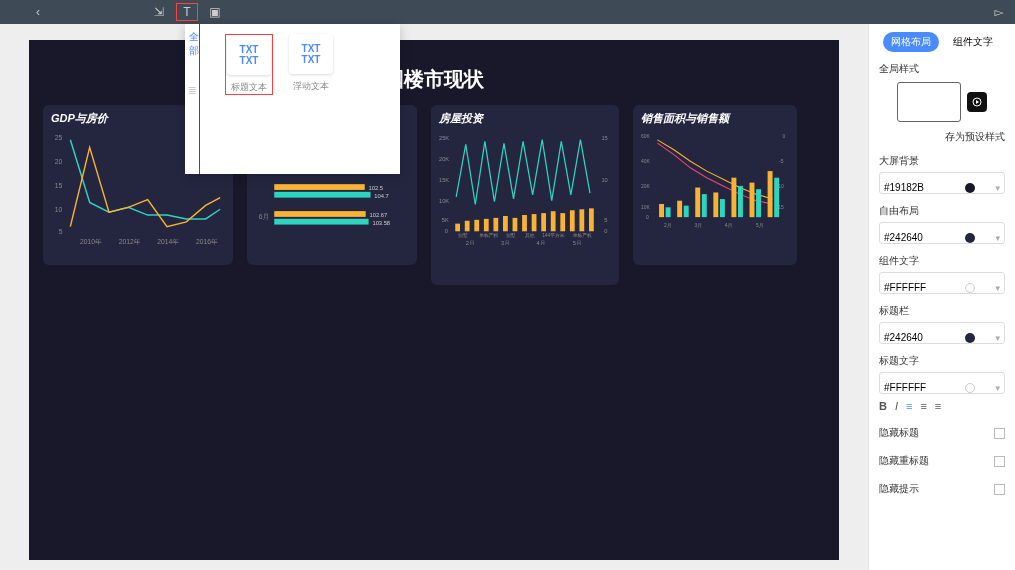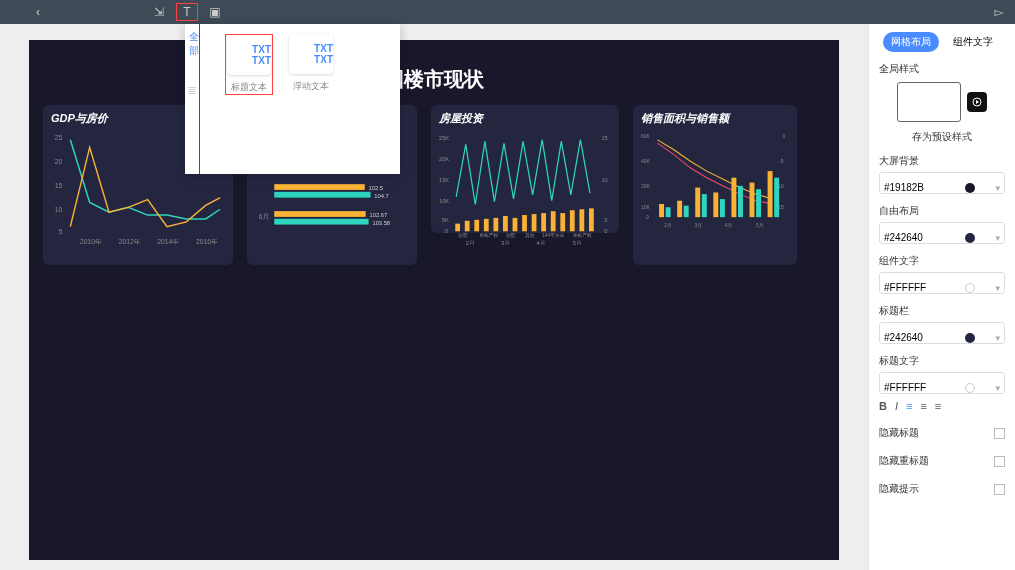--- a/index.html
+++ b/index.html
@@ -13,43 +13,43 @@
 .topbar .right { margin-left: auto; }
 .main { display: flex; height: 546px; }
 .canvas-wrap { flex: 1; background: #eee; display: flex; justify-content: center; align-items: flex-start; padding: 16px 10px; }
 .canvas { width: 810px; height: 520px; background: #19182b; padding: 26px 14px 14px; position: relative; }
 .title { color: #fff; font-size: 20px; font-weight: 700; text-align: center; margin-bottom: 12px; }
 .charts { display: flex; gap: 14px; }
 .card { background: #242640; border-radius: 6px; padding: 6px 8px 8px; position: relative; }
 .card-title { color: #fff; font-style: italic; font-size: 11px; font-weight: 600; margin-bottom: 4px; }
 .c1 { width: 190px; height: 160px; }
 .c2 { width: 170px; height: 160px; }
-.c3 { width: 188px; height: 128px; }
+.c3 { width: 188px; height: 180px; }
 .c4 { width: 164px; height: 160px; }
 .chart-body { position: relative; width: 100%; height: 125px; }
 
 .popup { position: absolute; top: 24px; left: 185px; width: 215px; height: 150px; background: #fff; box-shadow: 0 2px 10px rgba(0,0,0,.2); z-index: 10; font-size: 11px; }
 .popup .side { position: absolute; left: 0; top: 0; width: 15px; height: 100%; border-right: 1px solid #1d4ed8; }
 .popup .side-tab { color: #4a8cff; font-size: 10px; padding: 6px 4px; }
 .popup .side-icon { color: #ccc; text-align: center; margin-top: 20px; }
 .popup .items { margin-left: 34px; display: flex; gap: 14px; padding: 10px 6px; }
 .popup .item { width: 48px; text-align: center; cursor: pointer; }
 .popup .item.sel { border: 1px solid #ff4040; }
-.popup .thumb { width: 44px; height: 40px; background: #fff; border-radius: 4px; box-shadow: 0 1px 3px rgba(0,0,0,.15); display: flex; flex-direction: column; align-items: flex-end; justify-content: center; color: #4a8cff; font-size: 10px; font-weight: 700; line-height: 11px; margin: 0 auto 6px; }
+.popup .thumb { width: 44px; height: 40px; background: #fff; border-radius: 4px; box-shadow: 0 1px 3px rgba(0,0,0,.15); display: flex; flex-direction: column; align-items: center; justify-content: center; color: #4a8cff; font-size: 10px; font-weight: 700; line-height: 11px; margin: 0 auto 6px; }
 .popup .cap { font-size: 9px; color: #888; }
 
 .panel { width: 147px; background: #fff; border-left: 1px solid #e5e5e5; padding: 8px 10px; overflow-y: auto; }
 .layout-tabs { display: flex; justify-content: center; gap: 6px; margin-bottom: 10px; }
 .layout-tabs span { font-size: 10px; padding: 3px 8px; border-radius: 10px; cursor: pointer; }
 .layout-tabs .on { background: #4a8cff; color: #fff; }
 .sec-label { font-size: 10px; color: #333; margin: 6px 0; }
 .preview-row { display: flex; gap: 6px; align-items: center; justify-content: center; margin-bottom: 8px; }
 .preview-box { width: 64px; height: 40px; border: 1px solid #666; border-radius: 3px; }
 .play-btn { width: 20px; height: 20px; background: #111; border-radius: 4px; display: flex; align-items: center; justify-content: center; color: #fff; }
-.save-preset { text-align: center; font-size: 10px; color: #333; margin-bottom: 10px; }
+.save-preset { text-align: right; font-size: 10px; color: #333; margin-bottom: 10px; }
 .field-label { font-size: 10px; color: #333; margin-top: 10px; margin-bottom: 4px; }
 .input-row { display: flex; align-items: flex-end; border: 1px solid #ddd; border-radius: 3px; height: 22px; padding: 0 4px; justify-content: space-between; }
 .input-row input { border: 0; font-size: 10px; width: 60px; outline: none; }
 .swatch { width: 10px; height: 10px; border-radius: 50%; }
 .chev { color: #aaa; font-size: 9px; }
 .fmt-row { display: flex; gap: 8px; margin-top: 6px; color: #555; font-size: 11px; }
 .check-row { display: flex; justify-content: space-between; align-items: center; font-size: 10px; color: #333; margin-top: 14px; }
 .chk { width: 11px; height: 11px; border: 1px solid #bbb; }
 svg { display: block; }
 </style>

